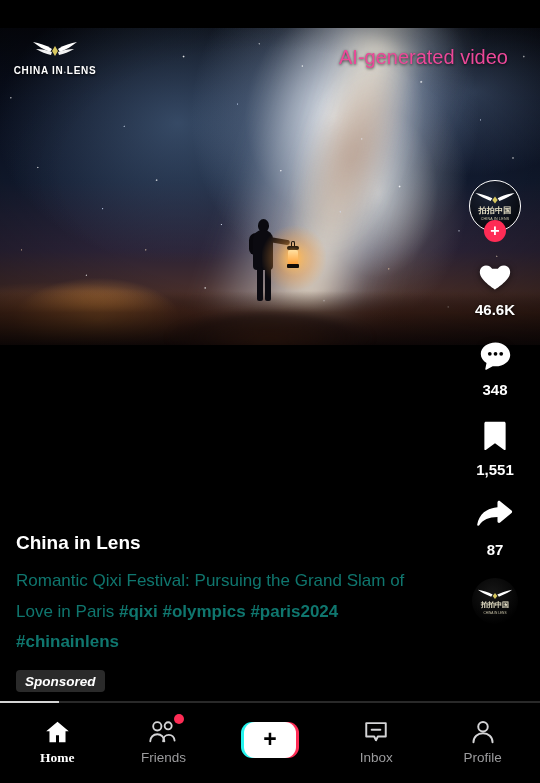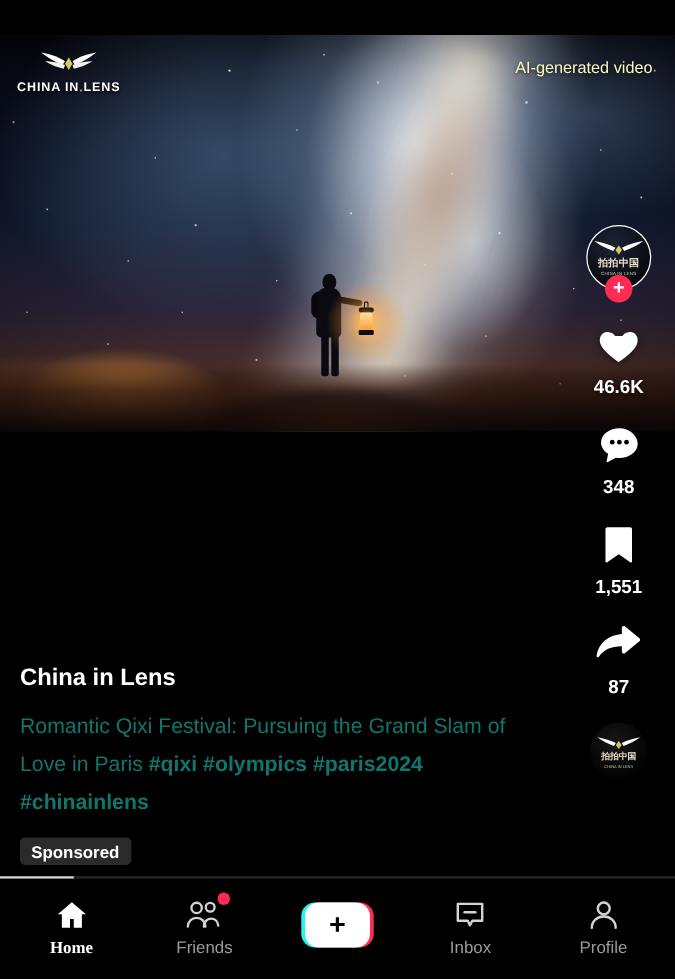--- a/index.html
+++ b/index.html
@@ -105,22 +105,22 @@
   
   .brand-logo { position:absolute; left:12px; top:42px; width:86px; height:34px; z-index:6; }
   .brand-text {
     position:absolute; left:0; bottom:0; width:86px; text-align:center;
     font-size:10px; font-weight:bold; color:#fff; letter-spacing:.7px;
     text-shadow:0 1px 3px rgba(0,0,0,.9);
   }
   .wing-svg { position:absolute; left:20px; top:-2px; }
 
   .ai-tag {
-    position:absolute; right:18px; top:46px; z-index:6;
-    font-size:13px; color:#fef9c3; text-shadow:0 1px 3px rgba(0,0,0,.75);
+    position:absolute; right:32px; top:46px; z-index:6;
+    font-size:20px; color:#ec4899; text-shadow:0 1px 3px rgba(0,0,0,.75);
   }
 
   
   .subs { position:absolute; left:0; top:284px; width:470px; text-align:center; z-index:6; }
   .sub-en {
     font-size:16.5px; color:#fff; letter-spacing:.1px; line-height:1.3;
     text-shadow:0 0 4px rgba(0,0,0,.95), 0 1px 4px rgba(0,0,0,.9), 1px 1px 2px rgba(0,0,0,.85);
   }
   .sub-zh {
     margin-top:2px; font-size:16.5px; font-weight:bold; color:#fff; letter-spacing:.6px;
@@ -160,21 +160,21 @@
   .disc-cn { position:absolute; left:0; bottom:3px; width:42px; text-align:center; font-size:7px; font-weight:bold; color:#e6e0c6; }
   .disc-en { position:absolute; left:0; bottom:-2px; width:42px; text-align:center; font-size:3.2px; color:#c8c2a8; }
 
   
   .caption { position:absolute; left:16px; bottom:91px; width:400px; z-index:7; }
   .author { font-size:19px; font-weight:bold; color:#fff; margin-bottom:12px; }
   .desc { font-size:17px; color:#0f766e; line-height:1.78; }
   .desc .tag { font-weight:bold; }
   .sponsored {
     display:inline-block; margin-top:13px; padding:3.5px 9px; border-radius:4px;
-    background:#2a2a2a; color:#fff; font-size:13.5px; font-weight:bold;
+    background:#2a2a2a; color:#fff; font-size:13.5px; font-weight:bold;font-style:italic;
   }
 
   
   .progress { position:absolute; left:0; bottom:80px; width:540px; height:2px; background:rgba(255,255,255,.16); z-index:9; }
   .progress-fill { height:100%; width:11%; background:rgba(255,255,255,.8); }
   .navbar {
     position:absolute; left:0; bottom:0; width:540px; height:80px; background:#000; z-index:10;
     display:flex; align-items:center; justify-content:space-around; padding:0 4px 6px;
   }
   .nav-item { display:flex; flex-direction:column; align-items:center; justify-content:center; width:90px; position:relative; }

